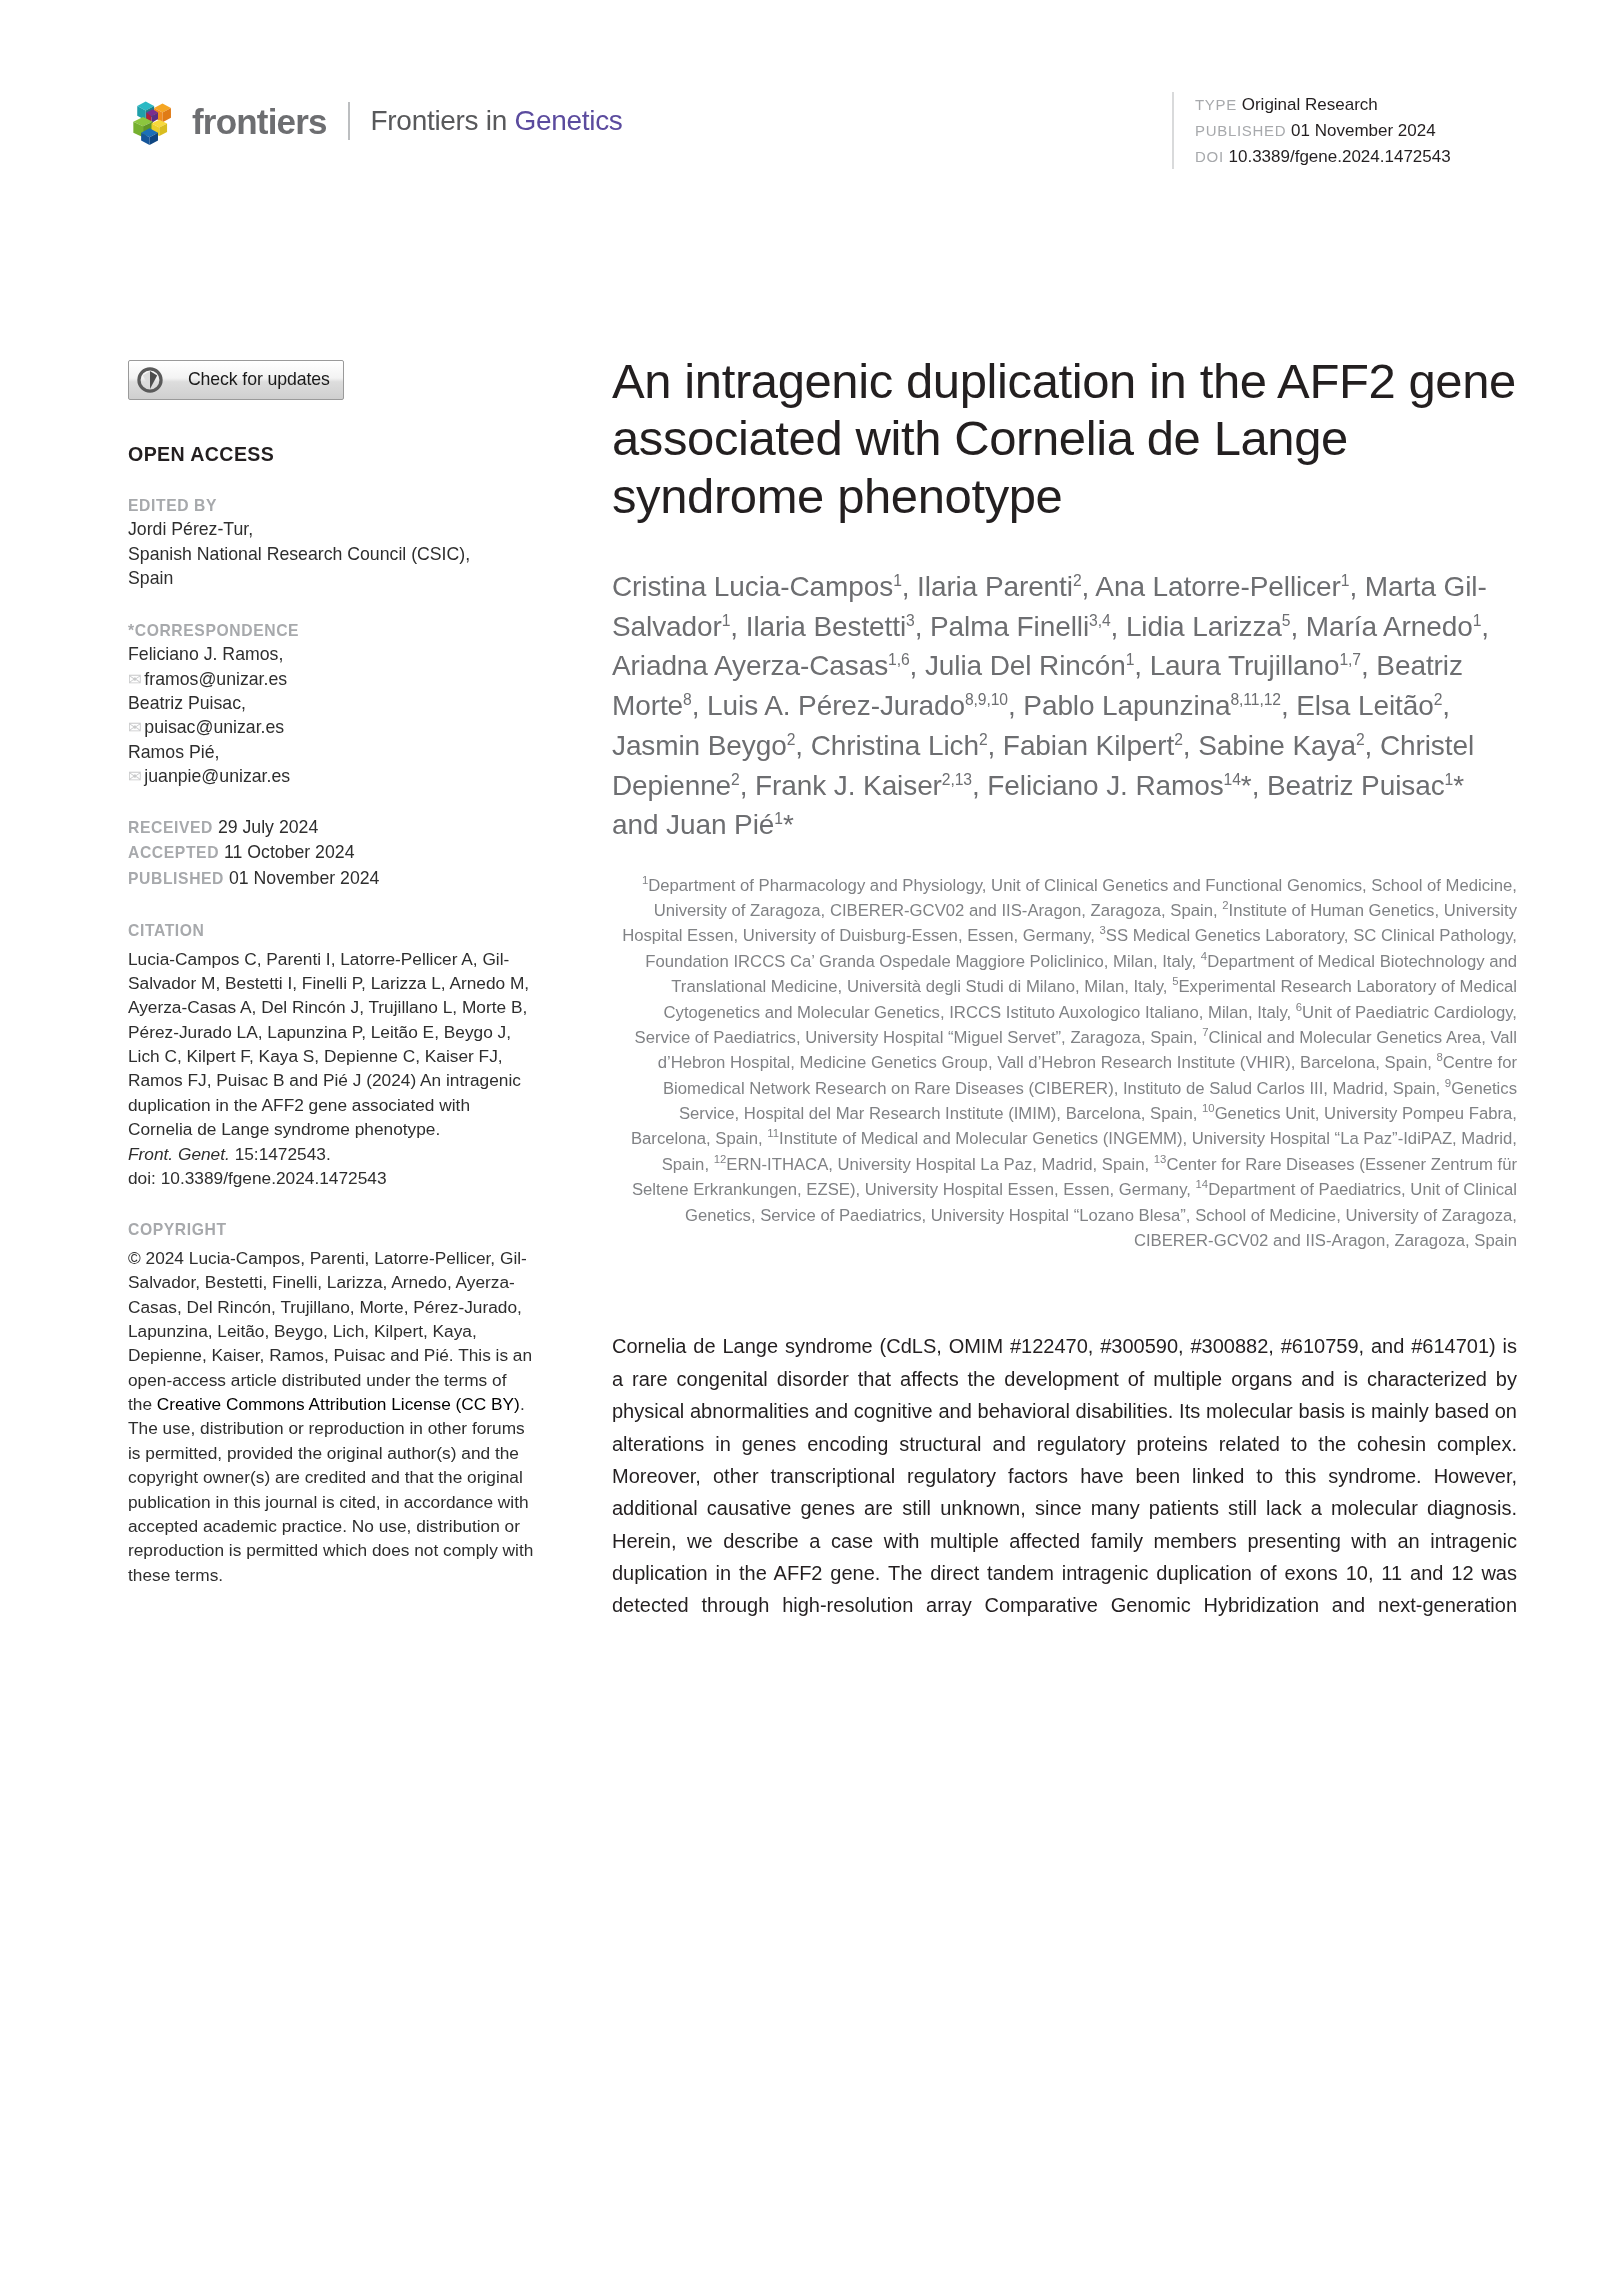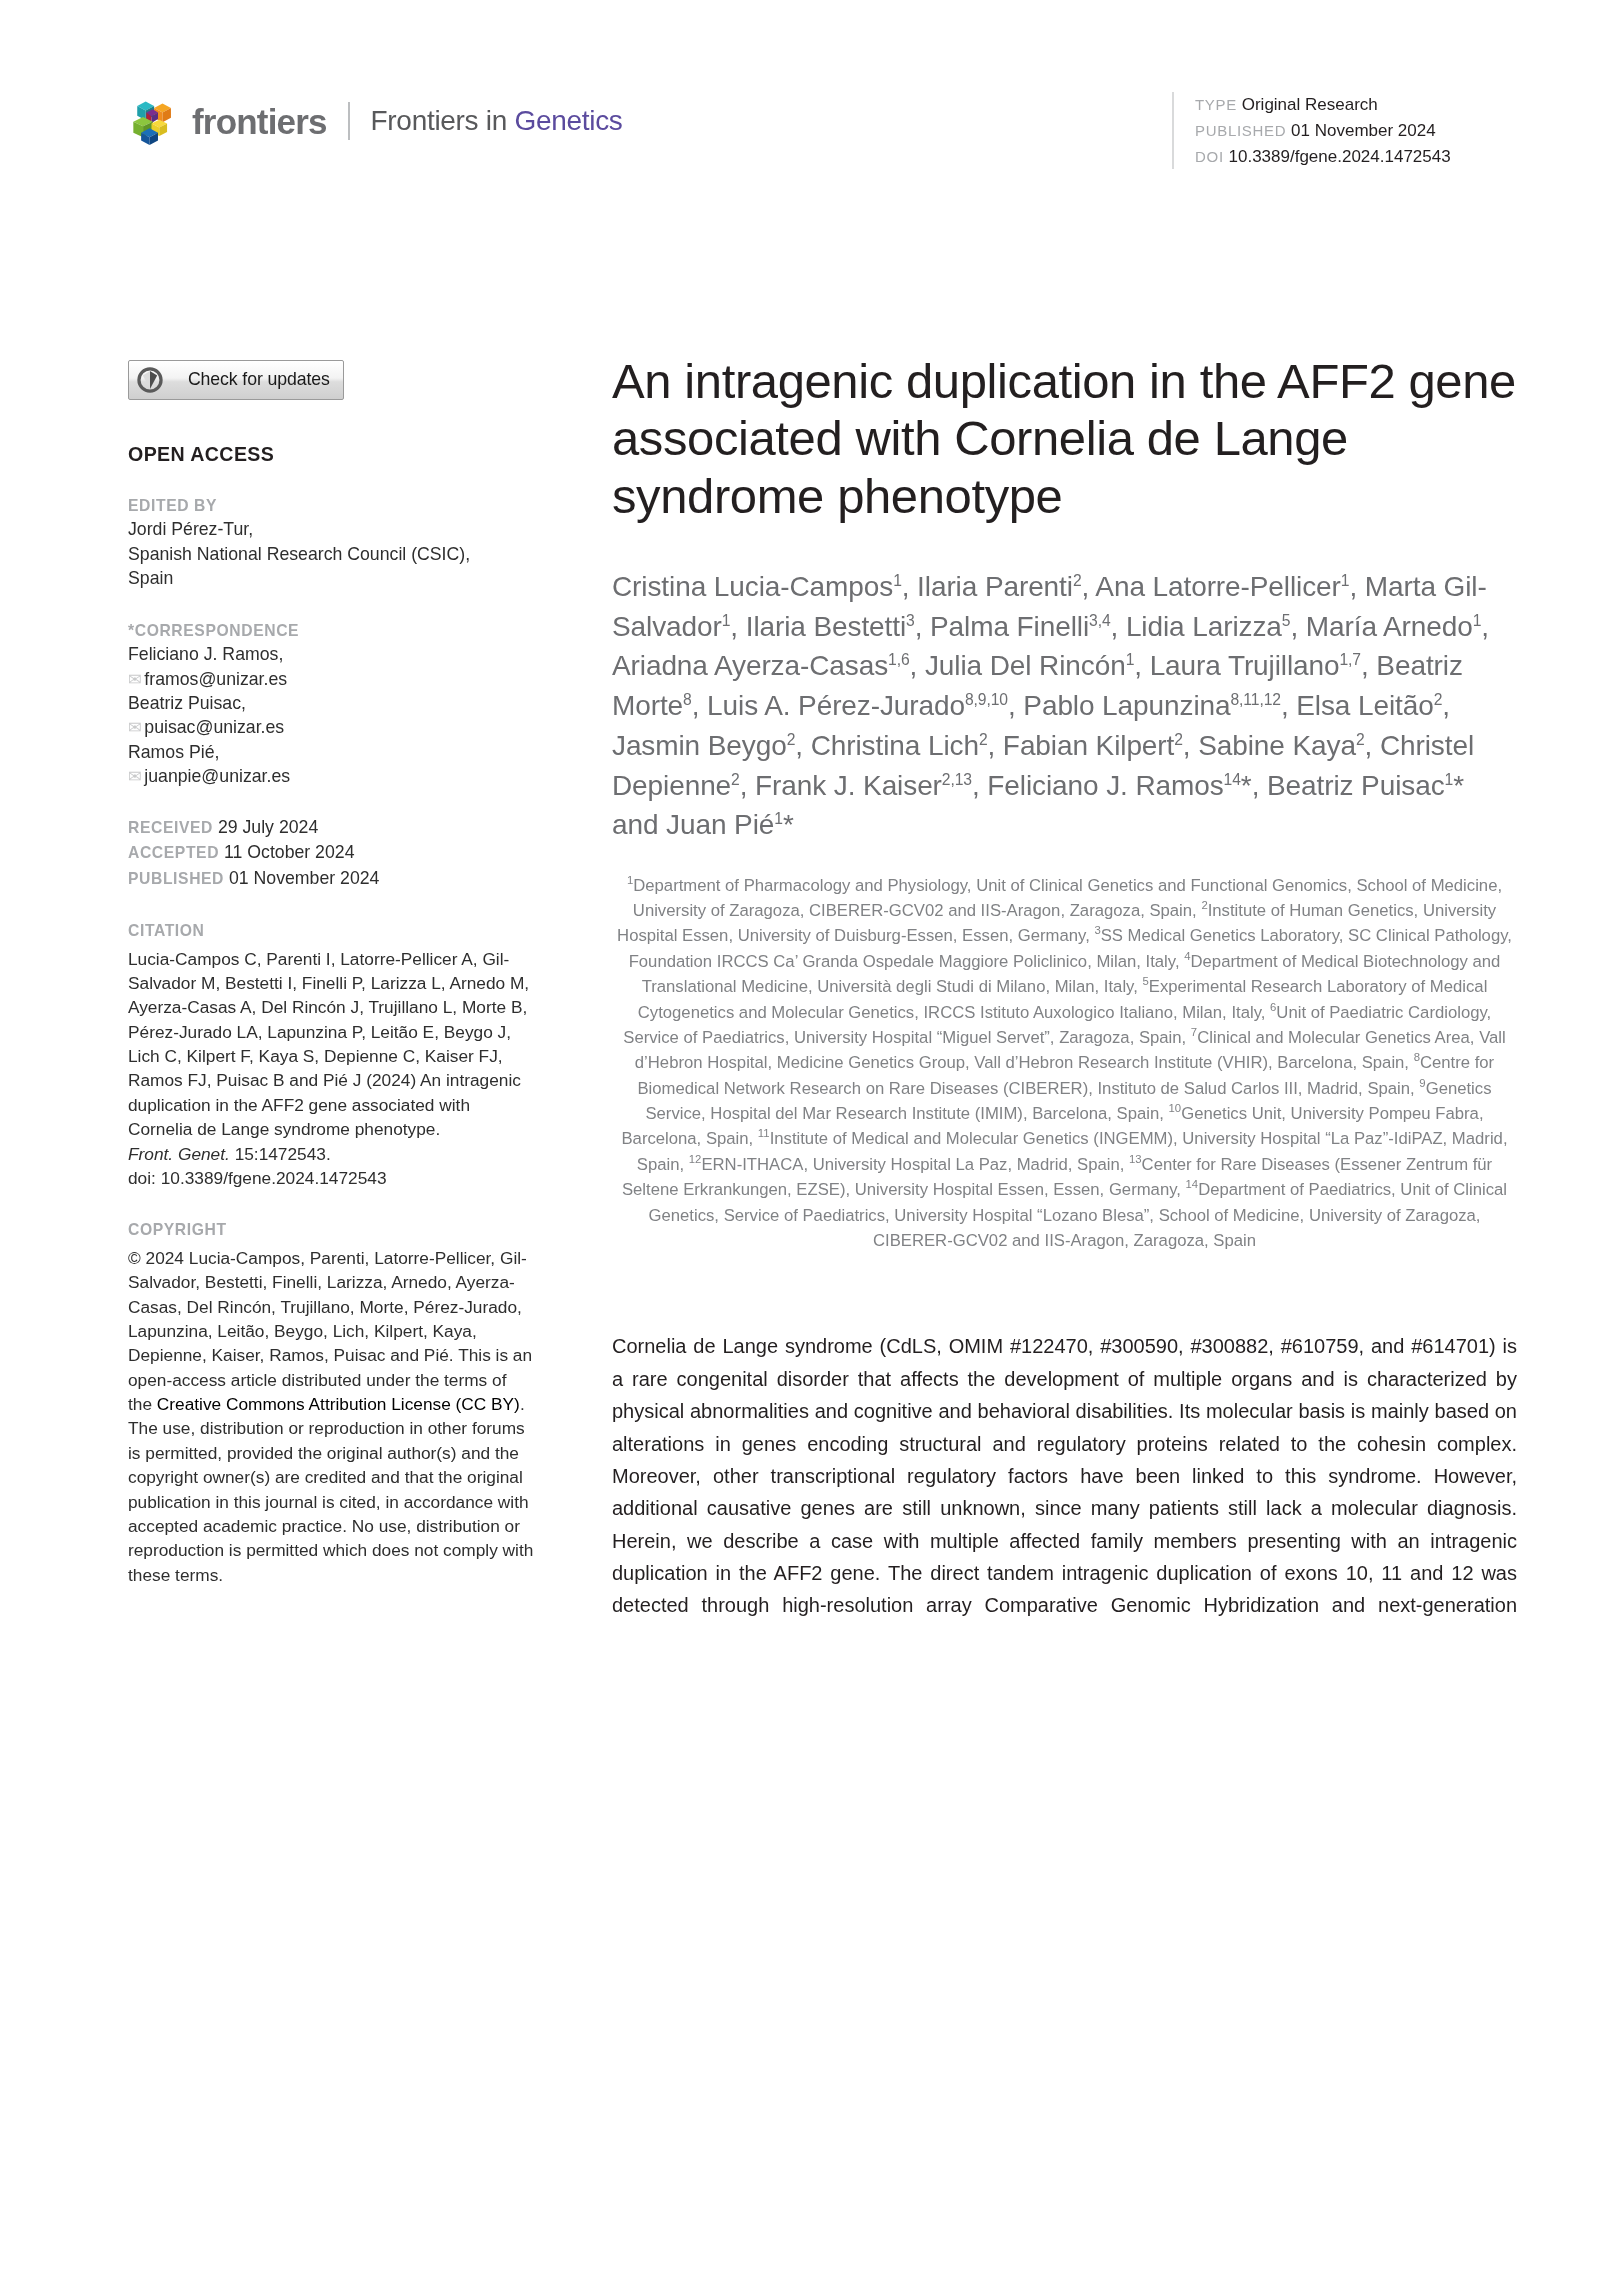--- a/index.html
+++ b/index.html
@@ -174,21 +174,21 @@
   .authors sup {
     font-size: 0.56em;
     vertical-align: super;
     line-height: 0;
   }
   .affiliations {
     margin-top: 27.5px;
     font-size: 16.7px;
     line-height: 1.52;
     color: #808285;
-    text-align: center;
+    text-align: right;
   }
   .affiliations sup {
     font-size: 0.68em;
     vertical-align: super;
     line-height: 0;
   }
   .abstract {
     margin-top: 77px;
     font-size: 20px;
     line-height: 1.62;

